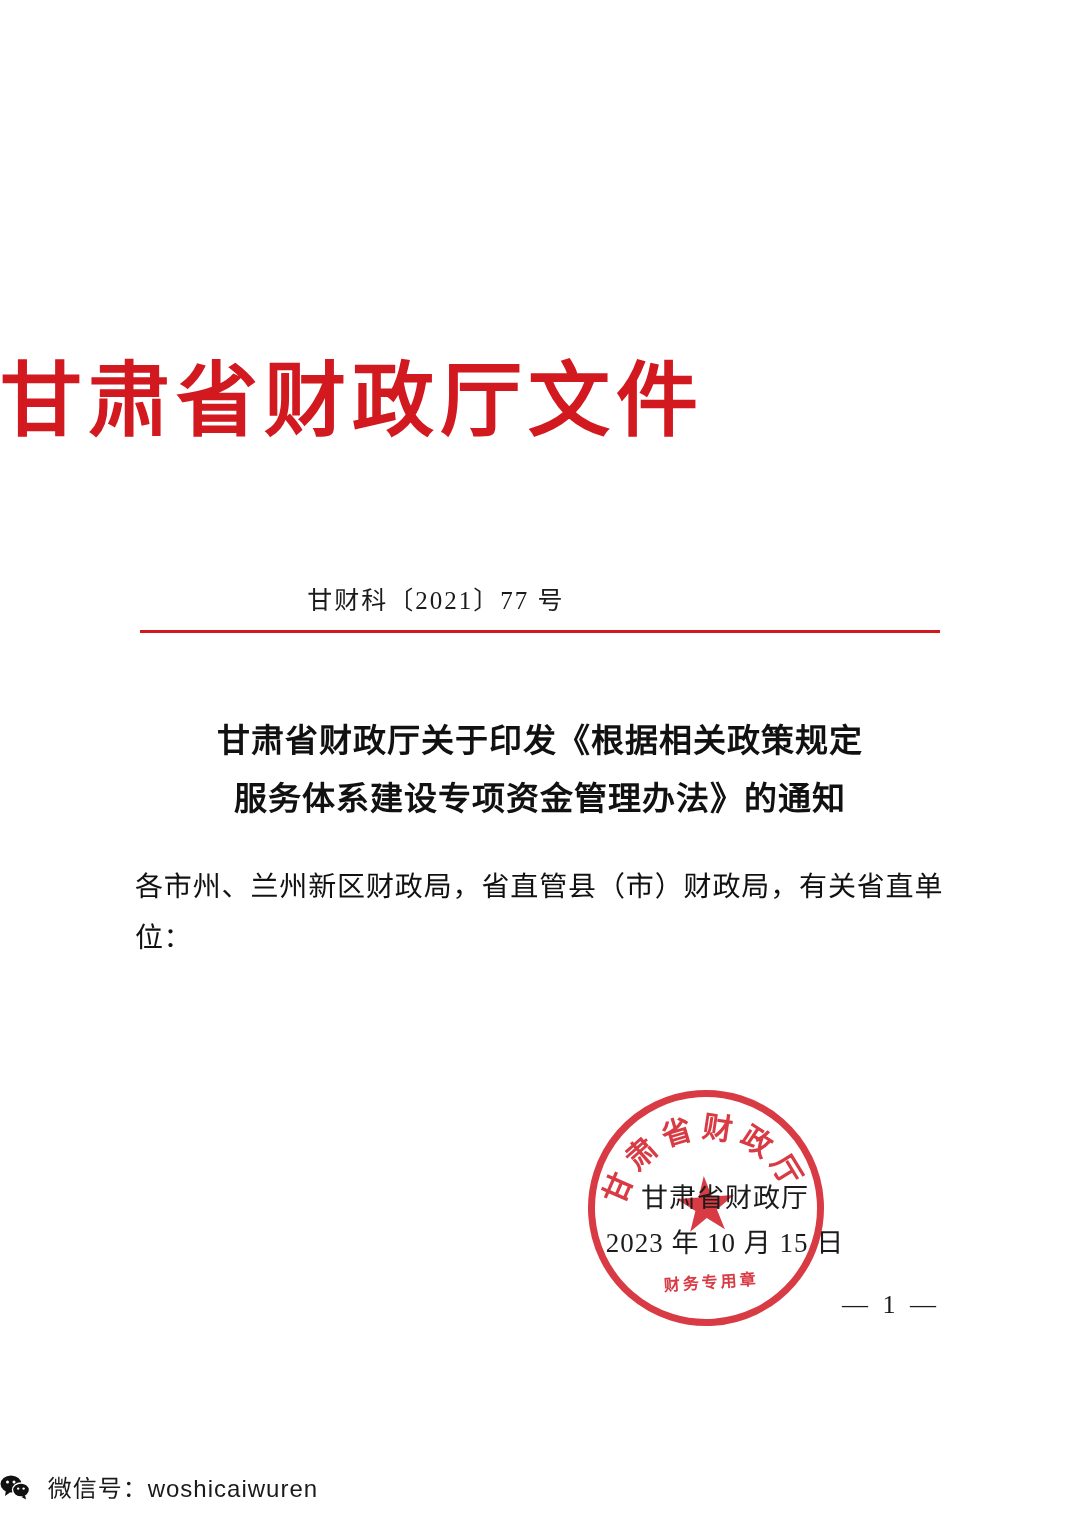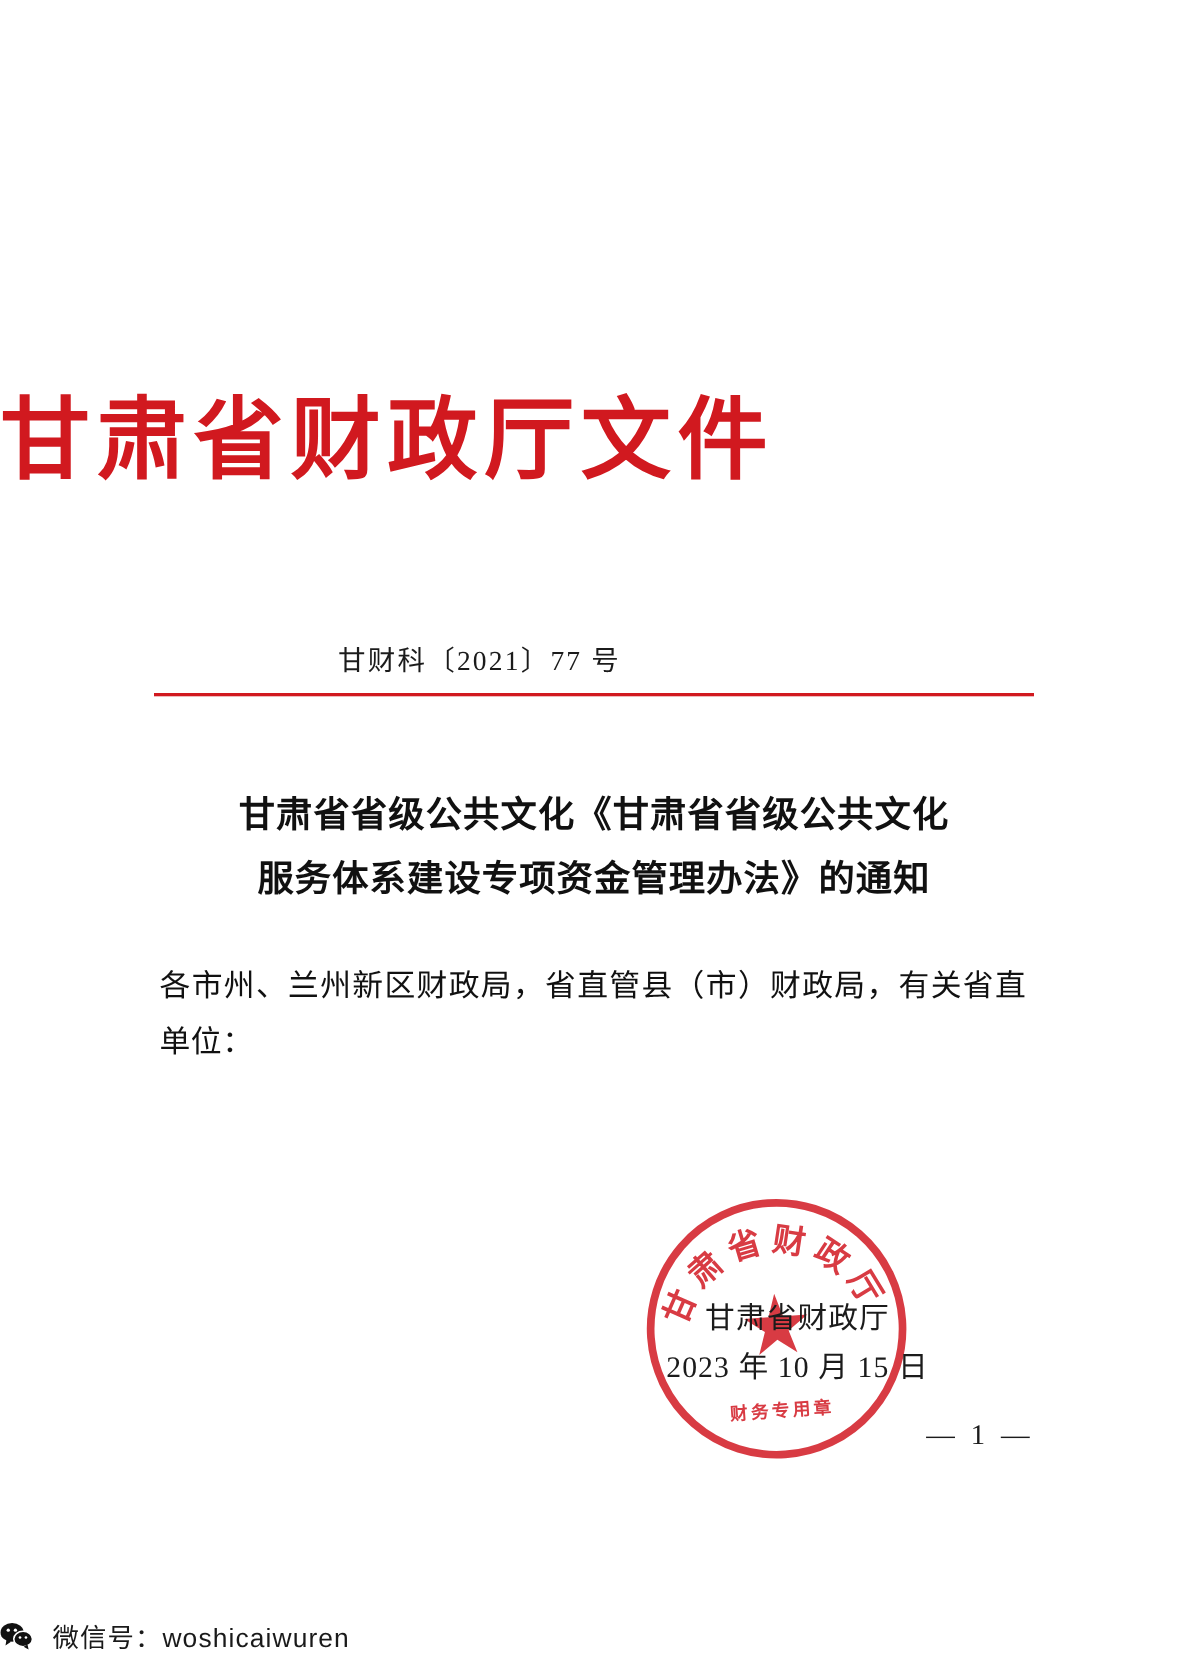--- a/index.html
+++ b/index.html
@@ -83,21 +83,21 @@
     left: 135px;
     top: 862px;
     width: 808px;
     font-size: 28px;
     line-height: 1.82;
     letter-spacing: 0.5px;
     color: #111;
     text-align: justify;
     font-family: "Liberation Serif", "DejaVu Serif", serif;
   }
-  .body-text p { margin: 10px; }
+  .body-text p { margin: 0; }
   .indent { text-indent: 2em; }
 
   
   .signature {
     position: absolute;
     left: 560px;
     top: 1176px;
     width: 330px;
     text-align: center;
     font-size: 27px;
@@ -202,21 +202,21 @@
 
   <div class="letterhead">
     <div class="letterhead-title">甘肃省财政厅文件</div>
   </div>
 
   <div class="doc-number">甘财科〔2021〕77 号</div>
 
   <div class="red-rule"></div>
 
   <div class="doc-title">
-    <div>甘肃省省级公共文化《甘肃省省级公共文化</div>
+    <div>甘肃省财政厅关于印发《根据相关政策规定</div>
     <div>服务体系建设专项资金管理办法》的通知</div>
   </div>
 
   <div class="body-text">
     <p>各市州、兰州新区财政局，省直管县（市）财政局，有关省直单位：</p>
   </div>
 
   <div class="seal">
     <div class="seal-inner">
       <svg class="seal-arc" viewBox="0 0 222 222">

